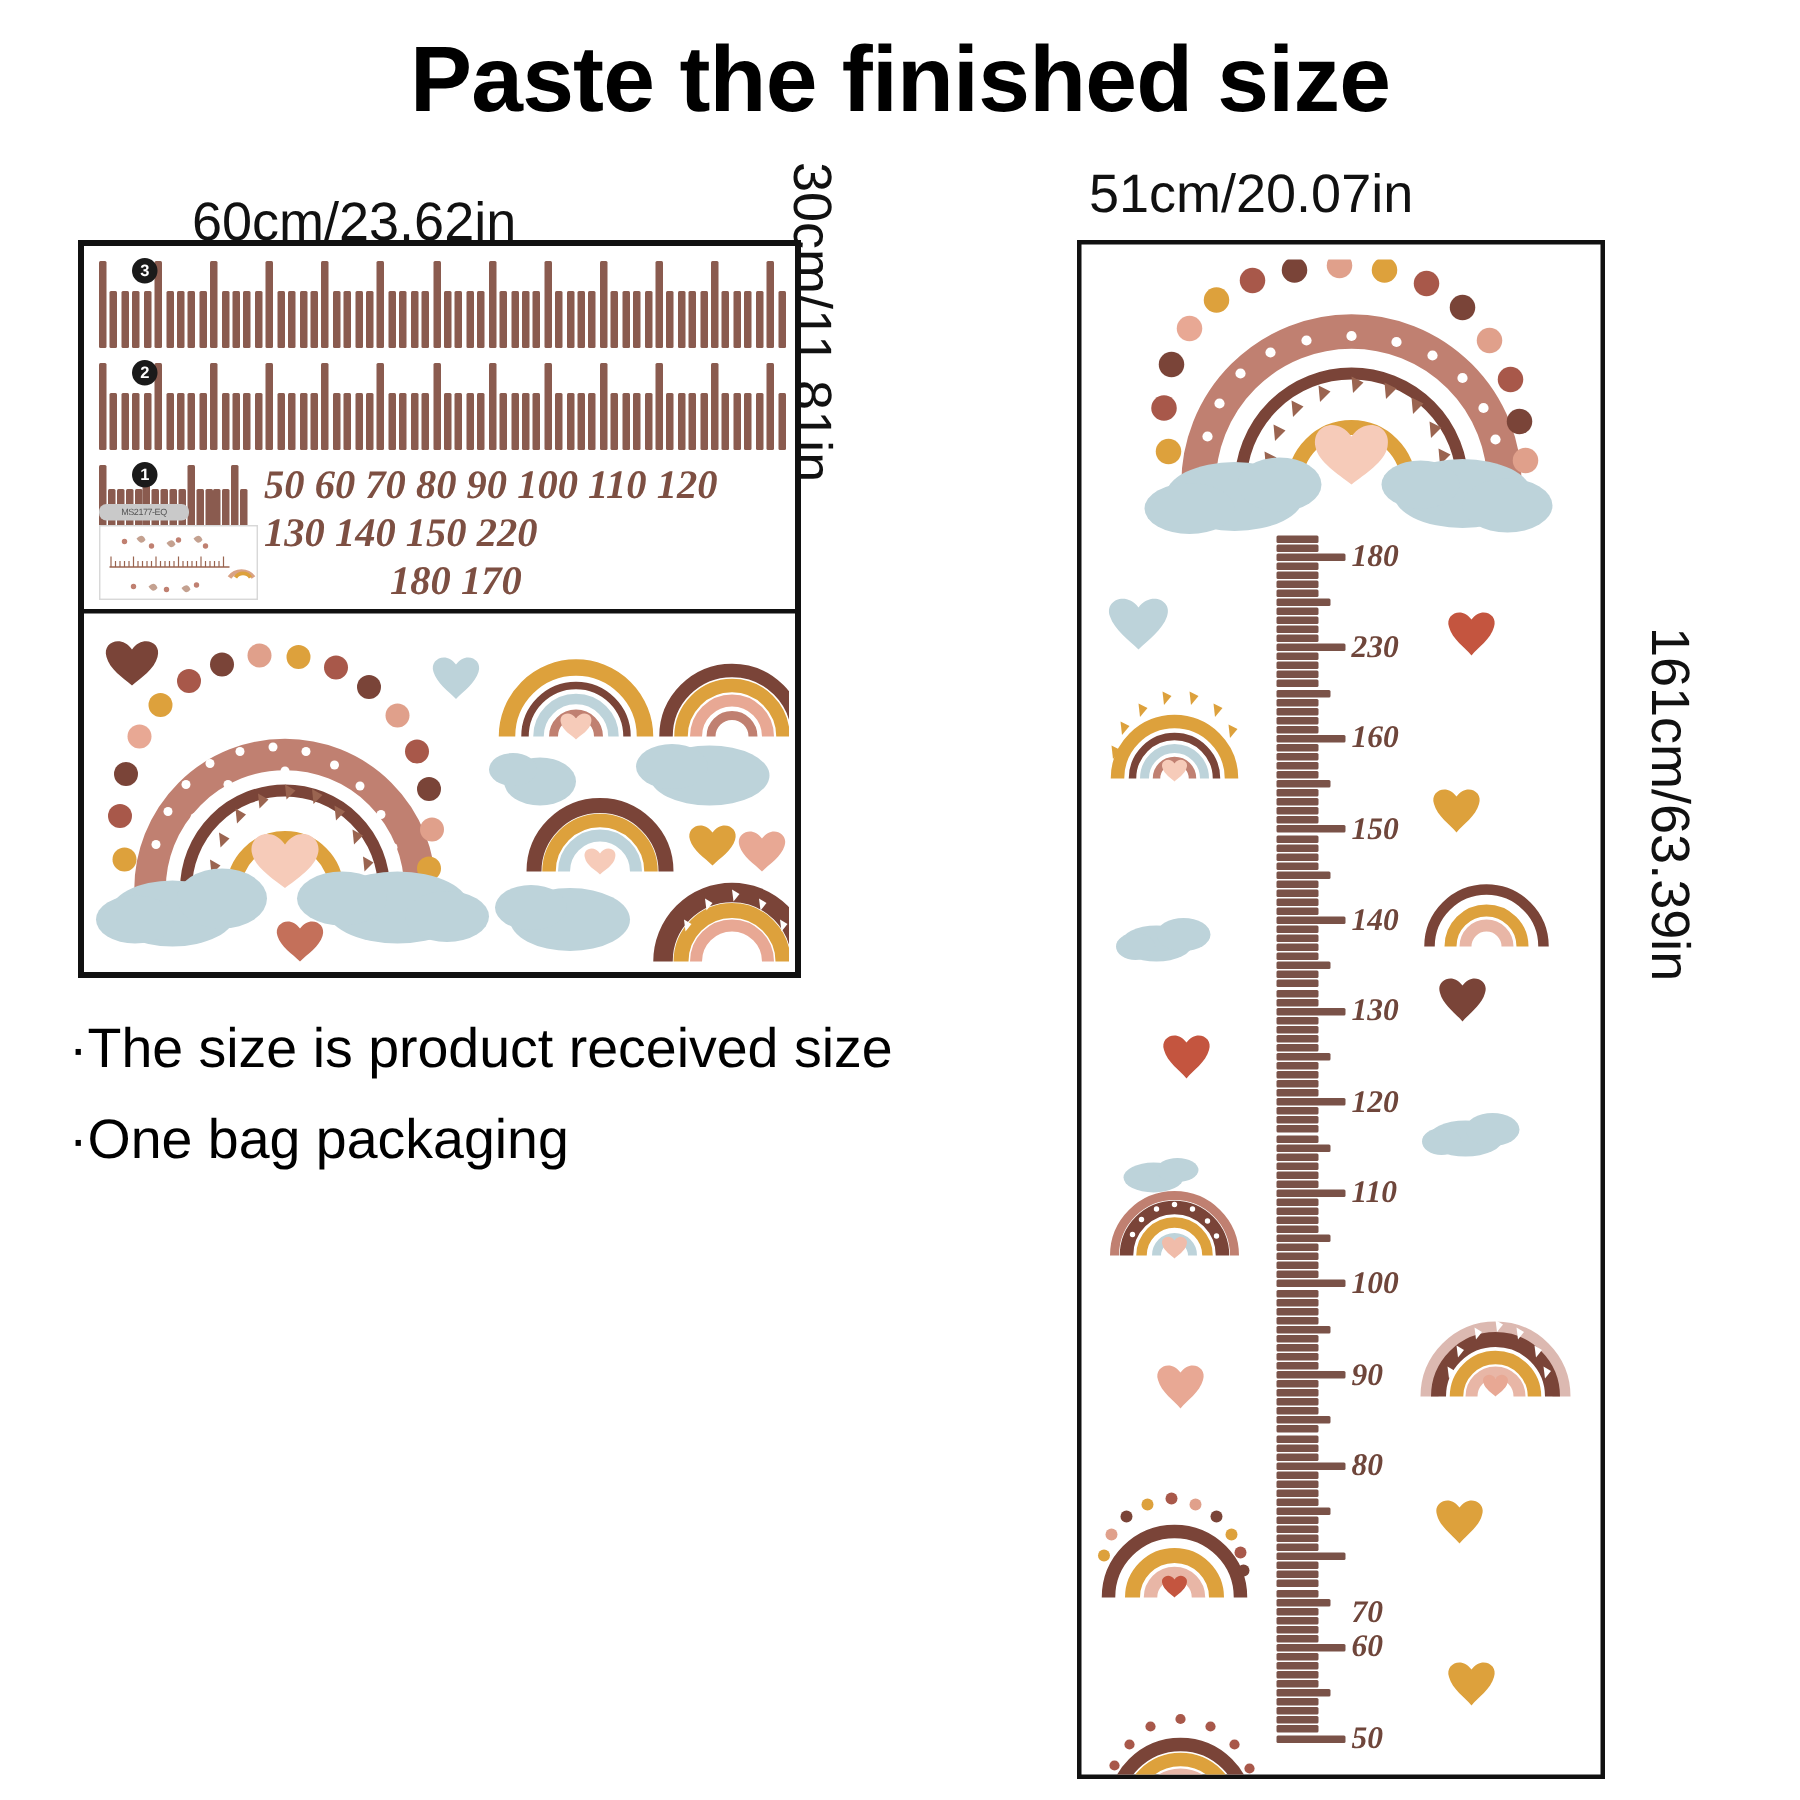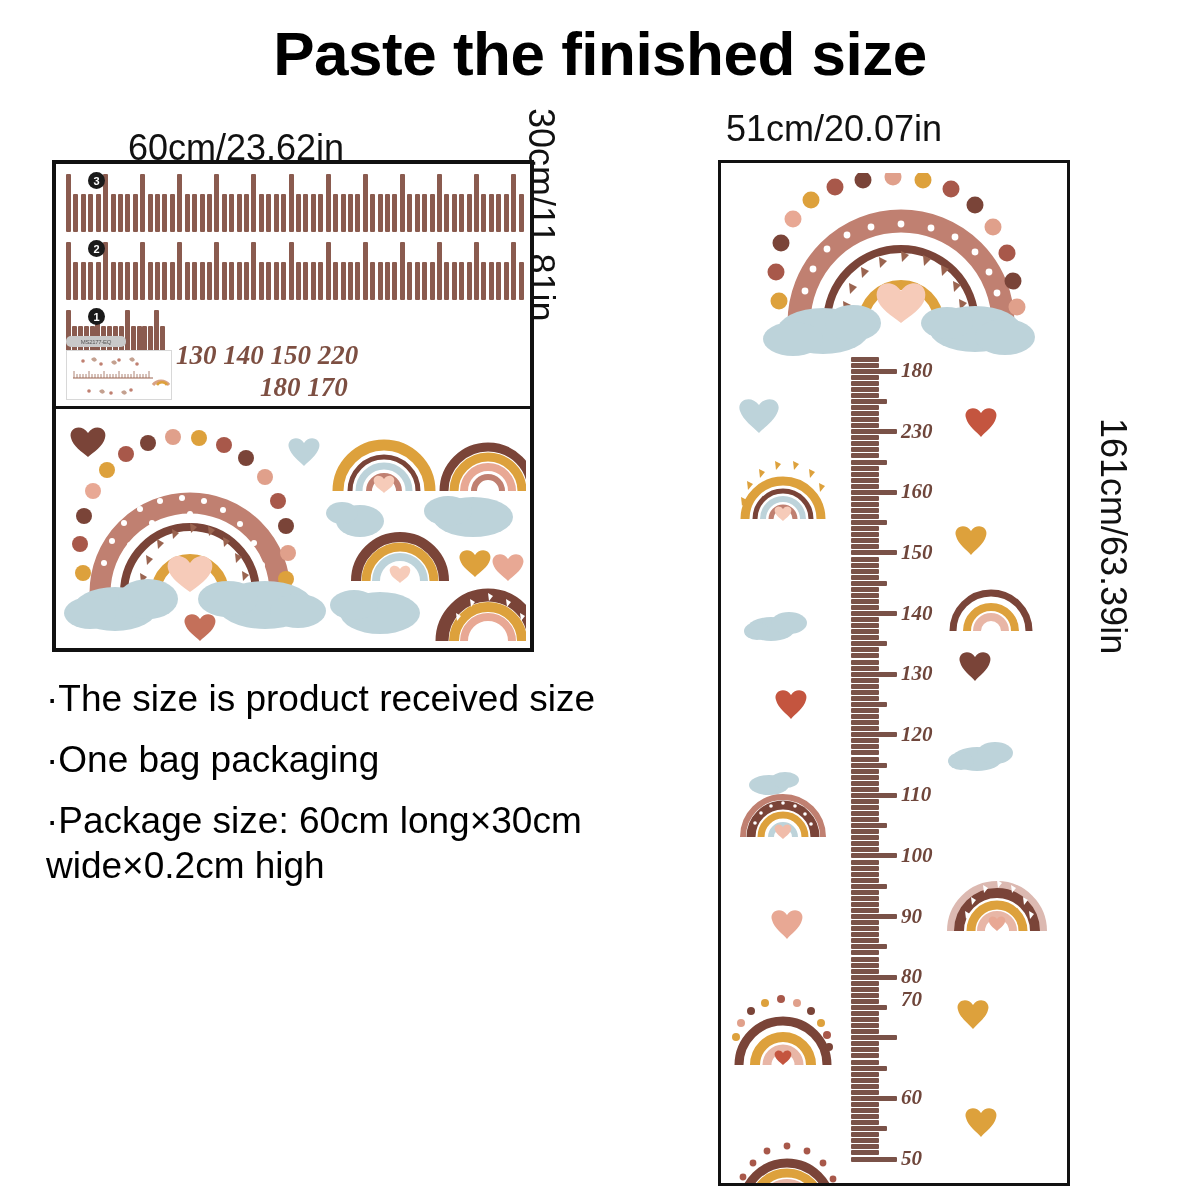--- a/index.html
+++ b/index.html
@@ -275,20 +275,21 @@
             <div class="tick" style="height: 31.68px; left: 52.9412px;"></div>
             <div class="tick" style="height: 48px; left: 58.8235px;"></div>
             <div class="tick" style="height: 31.68px; left: 64.7059px;"></div>
             <div class="tick" style="height: 31.68px; left: 70.5882px;"></div>
             <div class="tick" style="height: 31.68px; left: 76.4706px;"></div>
             <div class="tick" style="height: 31.68px; left: 82.3529px;"></div>
             <div class="tick" style="height: 48px; left: 88.2353px;"></div>
             <div class="tick" style="height: 31.68px; left: 94.1176px;"></div>
             <div class="badge" style="left: 22px; top: -2px;">1</div>
           </div>
+          <div class="numrow" style="left: 116px; top: 140px; font-size: 27px;">50 60 70 80 90 100 110 120</div>
           <div class="numrow" style="left: 116px; top: 172px; font-size: 27px;">130 140 150 220</div>
           <div class="numrow" style="left: 200px; top: 204px; font-size: 27px;">180 170</div>
           <div class="prodlabel">MS2177-EQ</div>
           <div class="minisheet"><svg width="104" height="48" viewBox="0 0 104 48">
               <rect width="104" height="48" fill="#fff"></rect>
               <line x1="6" y1="27" x2="86" y2="27" stroke="#9a6450" stroke-width="1"></line>
               <line x1="7" y1="27" x2="7" y2="20" stroke="#9a6450" stroke-width="0.8"></line>
               <line x1="10" y1="27" x2="10" y2="23" stroke="#9a6450" stroke-width="0.8"></line>
               <line x1="13" y1="27" x2="13" y2="23" stroke="#9a6450" stroke-width="0.8"></line>
               <line x1="16" y1="27" x2="16" y2="23" stroke="#9a6450" stroke-width="0.8"></line>
@@ -662,21 +663,21 @@
         <div class="rlabel" style="top: 72.7273px;">230</div>
         <div class="rlabel" style="top: 133.333px;">160</div>
         <div class="rlabel" style="top: 193.939px;">150</div>
         <div class="rlabel" style="top: 254.545px;">140</div>
         <div class="rlabel" style="top: 315.152px;">130</div>
         <div class="rlabel" style="top: 375.758px;">120</div>
         <div class="rlabel" style="top: 436.364px;">110</div>
         <div class="rlabel" style="top: 496.97px;">100</div>
         <div class="rlabel" style="top: 557.576px;">90</div>
         <div class="rlabel" style="top: 618.182px;">80</div>
-        <div class="rlabel" style="top: 641px; font-style: italic;">70</div>
+        <div class="rlabel" style="top: 716px; font-style: italic;">70</div>
         <div class="rlabel" style="top: 739.394px;">60</div>
         <div class="rlabel" style="top: 800px;">50</div>
       </div>
 
     <svg class="deco" style="left:8px;top:228px;" width="60" height="48" viewBox="0 0 60 48">
       <path d="M30 14 c-8-11-23-5-19 6 3 9 13 16 19 22 6-6 16-13 19-22 4-11-11-17-19-6z" fill="#bdd3da"></path>
     </svg>
 
     <svg class="deco" style="left:14px;top:288px;" width="96" height="78" viewBox="0 0 96 78">
       <path d="M10 68 A38 38 0 0 1 86 68" fill="none" stroke="#dda13c" stroke-width="9"></path>
@@ -819,16 +820,15 @@
         <circle cx="92" cy="30" r="3.4"></circle>
           <circle cx="102" cy="46" r="3.4"></circle>
       </g>
       <path d="M56 62 c-3-5-10-2-8 3 1 4 6 7 8 9 2-2 7-5 8-9 2-5-5-8-8-3z" fill="#c4553f"></path>
     </svg>
   </div>
 
   <div id="bullets">
     <p>·The size is product received size</p>
     <p>·One bag packaging</p>
-    <p>·Package size: 60cm long×30cm wide×0.2cm high</p>
   </div>
 
 </div>
 
 </body></html>

